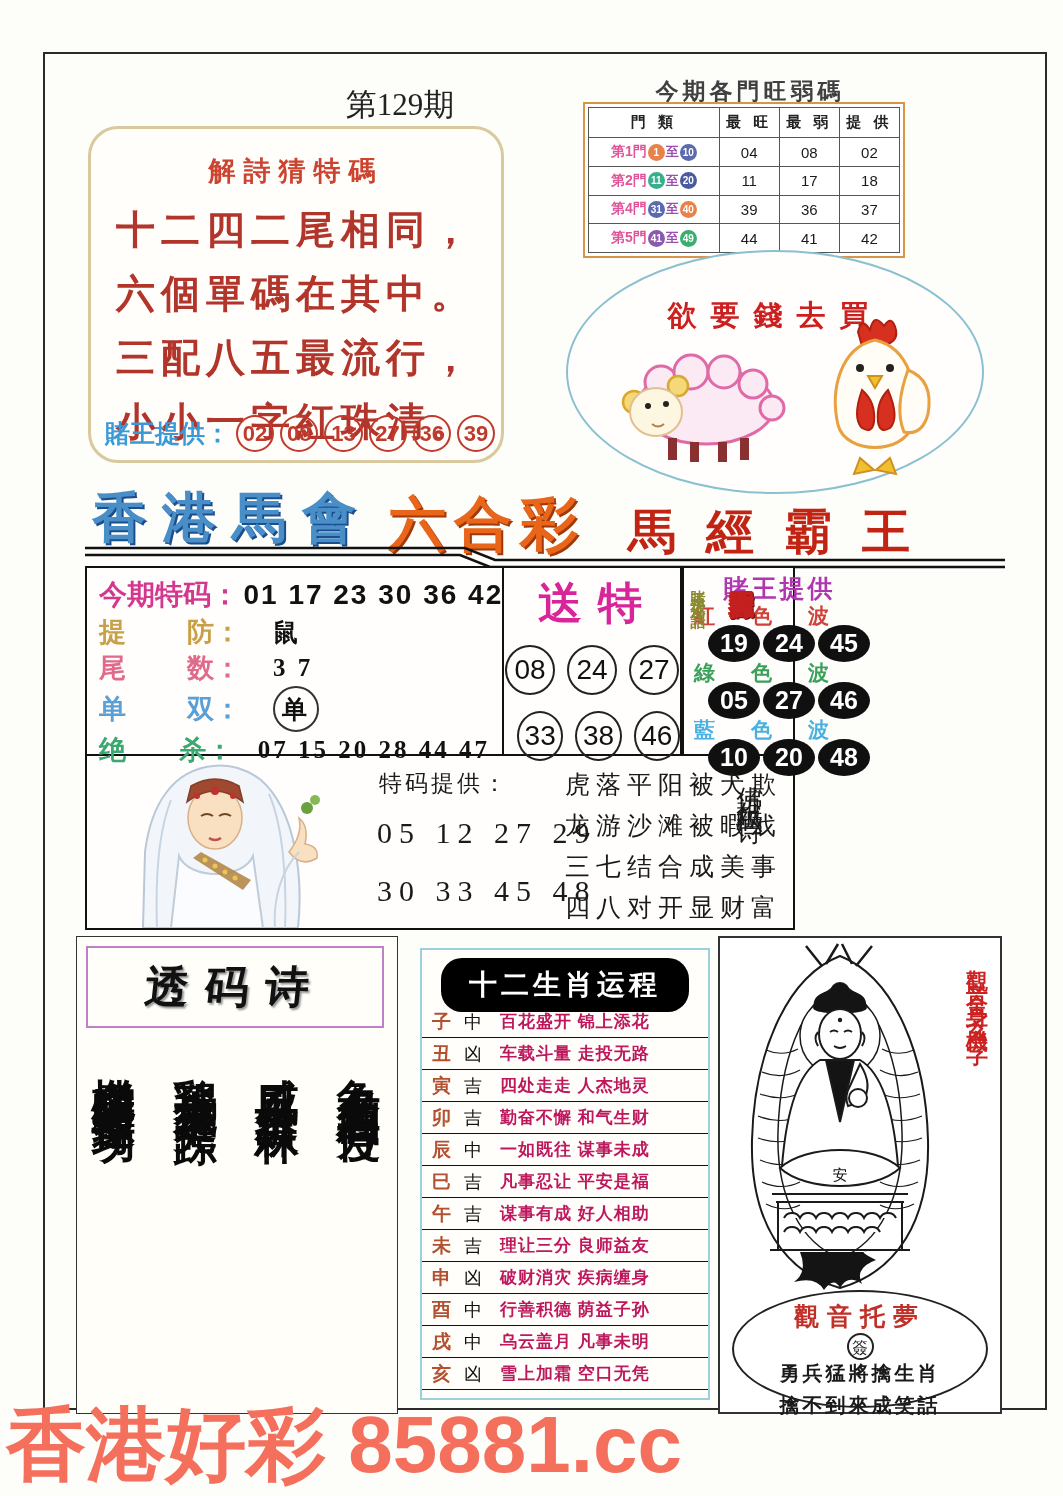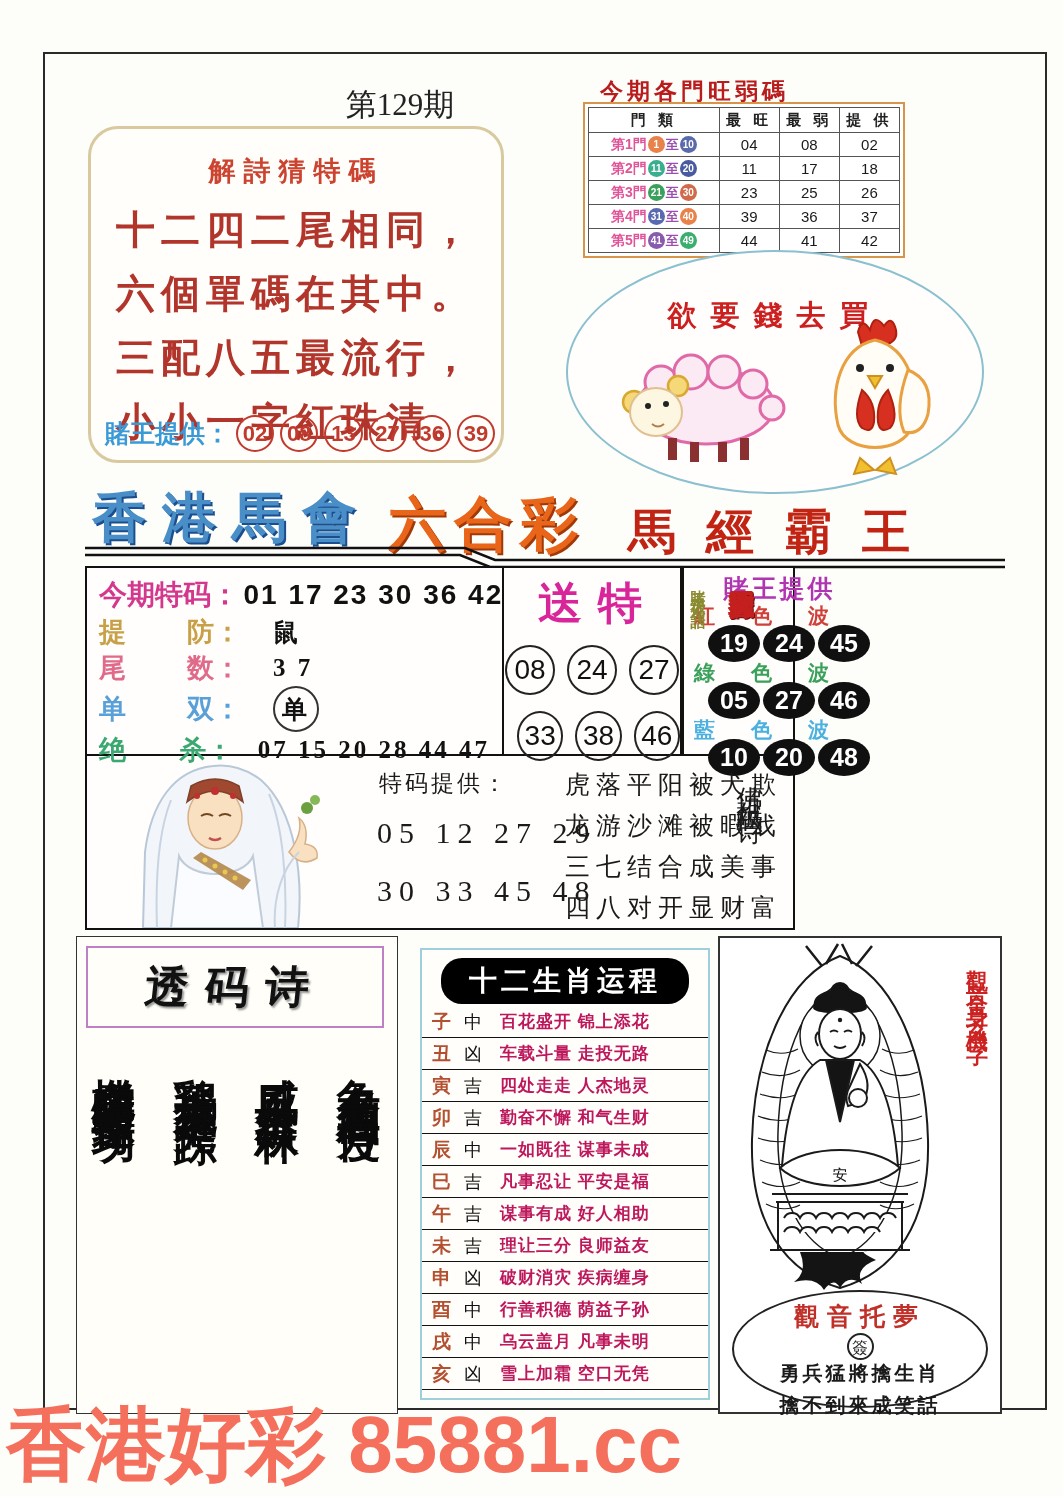--- a/index.html
+++ b/index.html
@@ -29,22 +29,22 @@
   .solve-line { font-size:39px; font-weight:bold; color:#b2352c; letter-spacing:6px;
                 line-height:64px; font-family:"DejaVu Serif",serif; white-space:nowrap; }
   .solve-provider { position:absolute; left:14px; bottom:8px; right:6px; display:flex; align-items:center; }
   .solve-provider-label { font-size:25px; font-weight:bold; color:#3a9ad8;
                           font-family:"Liberation Serif",serif; white-space:nowrap; }
   .ring-num { display:inline-flex; justify-content:center; align-items:center;
               width:40px; height:37px; border:2.5px solid #c03a2e; border-radius:50%;
               color:#c03a2e; font-size:22px; font-weight:bold; margin-left:6px; }
 
   
-  .strength-title { position:absolute; left:600px; top:76px; width:300px; 
-                    font-size:23px; font-weight:bold; letter-spacing:4px; color:#b91c1c;
+  .strength-title { position:absolute; left:600px; top:76px; width:300px; text-align:center;
+                    font-size:23px; font-weight:bold; letter-spacing:4px; color:#404040;
                     font-family:"Liberation Serif",serif; }
   .strength-wrap { position:absolute; left:583px; top:102px; width:322px; height:156px;
                    border:2px solid #d8954a; padding:3px; background:#fff; }
   .strength-wrap table { width:100%; height:100%; border-collapse:collapse; border:1px solid #d8954a; }
   .strength-wrap th, .strength-wrap td { border:1px solid #555; text-align:center; font-size:15px; }
   .strength-wrap th { font-weight:bold; letter-spacing:4px; color:#222; }
   .gate-cell { display:flex; align-items:center; justify-content:center; gap:1px; }
   .gate-label { color:#e0559a; font-weight:bold; font-size:14px; white-space:nowrap; }
   .range-circle { display:inline-block; width:17px; height:17px; border-radius:50%;
                   color:#fff; font-size:10px; line-height:17px; text-align:center; font-weight:bold; }
@@ -139,21 +139,21 @@
   .touma-title { font-size:44px; font-weight:900; letter-spacing:16px; color:#111;
                  font-family:"DejaVu Serif",serif; transform:skewX(-6deg); text-shadow:2px 2px 2px #999; }
   .touma-cols { position:absolute; left:8px; right:8px; top:106px; bottom:10px;
                 display:flex; justify-content:space-between; }
   .touma-col { writing-mode:vertical-rl; text-orientation:upright; font-size:44px; font-weight:bold;
                letter-spacing:7px; font-family:"DejaVu Serif",serif; height:100%; color:#0a0a0a; }
 
   
   .zodiac-panel { position:absolute; left:420px; top:948px; width:290px; height:452px;
                   border:2px solid #9ecfdb; background:#fffefb; }
-  .zodiac-pill { margin:8px auto 0 auto; width:248px; height:46px; background:#000; color:#fff;
+  .zodiac-pill { margin:8px auto 0 auto; width:248px; height:54px; background:#000; color:#fff;
                  border-radius:21px; display:flex; align-items:center; justify-content:center;
                  font-size:28px; font-weight:bold; letter-spacing:4px; font-family:"Liberation Serif",serif; }
   .zodiac-rows { position:absolute; left:0; right:0; top:56px; bottom:8px; display:flex; flex-direction:column; }
   .zodiac-row { flex:1; display:flex; align-items:center; padding:0 10px; border-bottom:1.5px solid #111; }
   .z-branch { width:32px; color:#b25030; font-size:19px; font-weight:bold; font-family:"Liberation Serif",serif; }
   .z-luck { width:36px; color:#111; font-size:18px; font-family:"Liberation Serif",serif; }
   .z-phrase { flex:1; color:#be185d; font-size:17px; font-weight:bold; letter-spacing:1px;
               font-family:Liberation Sans, sans-serif; white-space:nowrap; }
 
   
@@ -230,33 +230,20 @@
             <span class="gate-cell">
         <span class="gate-label">第2門</span>
         <span class="range-circle" style="background: rgb(58, 174, 142);">11</span>
         <span class="zhi">至</span>
         <span class="range-circle" style="background: rgb(74, 90, 160);">20</span>
       </span>
           </td>
       <td>11</td>
       <td>17</td>
       <td>18</td>
-    </tr>
-    <tr>
-      <td>
-            <span class="gate-cell">
-        <span class="gate-label">第3門</span>
-        <span class="range-circle" style="background: rgb(58, 160, 90);">21</span>
-        <span class="zhi">至</span>
-        <span class="range-circle" style="background: rgb(208, 106, 74);">30</span>
-      </span>
-          </td>
-      <td>23</td>
-      <td>25</td>
-      <td>26</td>
     </tr>
     <tr>
       <td>
             <span class="gate-cell">
         <span class="gate-label">第4門</span>
         <span class="range-circle" style="background: rgb(90, 106, 176);">31</span>
         <span class="zhi">至</span>
         <span class="range-circle" style="background: rgb(232, 130, 74);">40</span>
       </span>
           </td>

